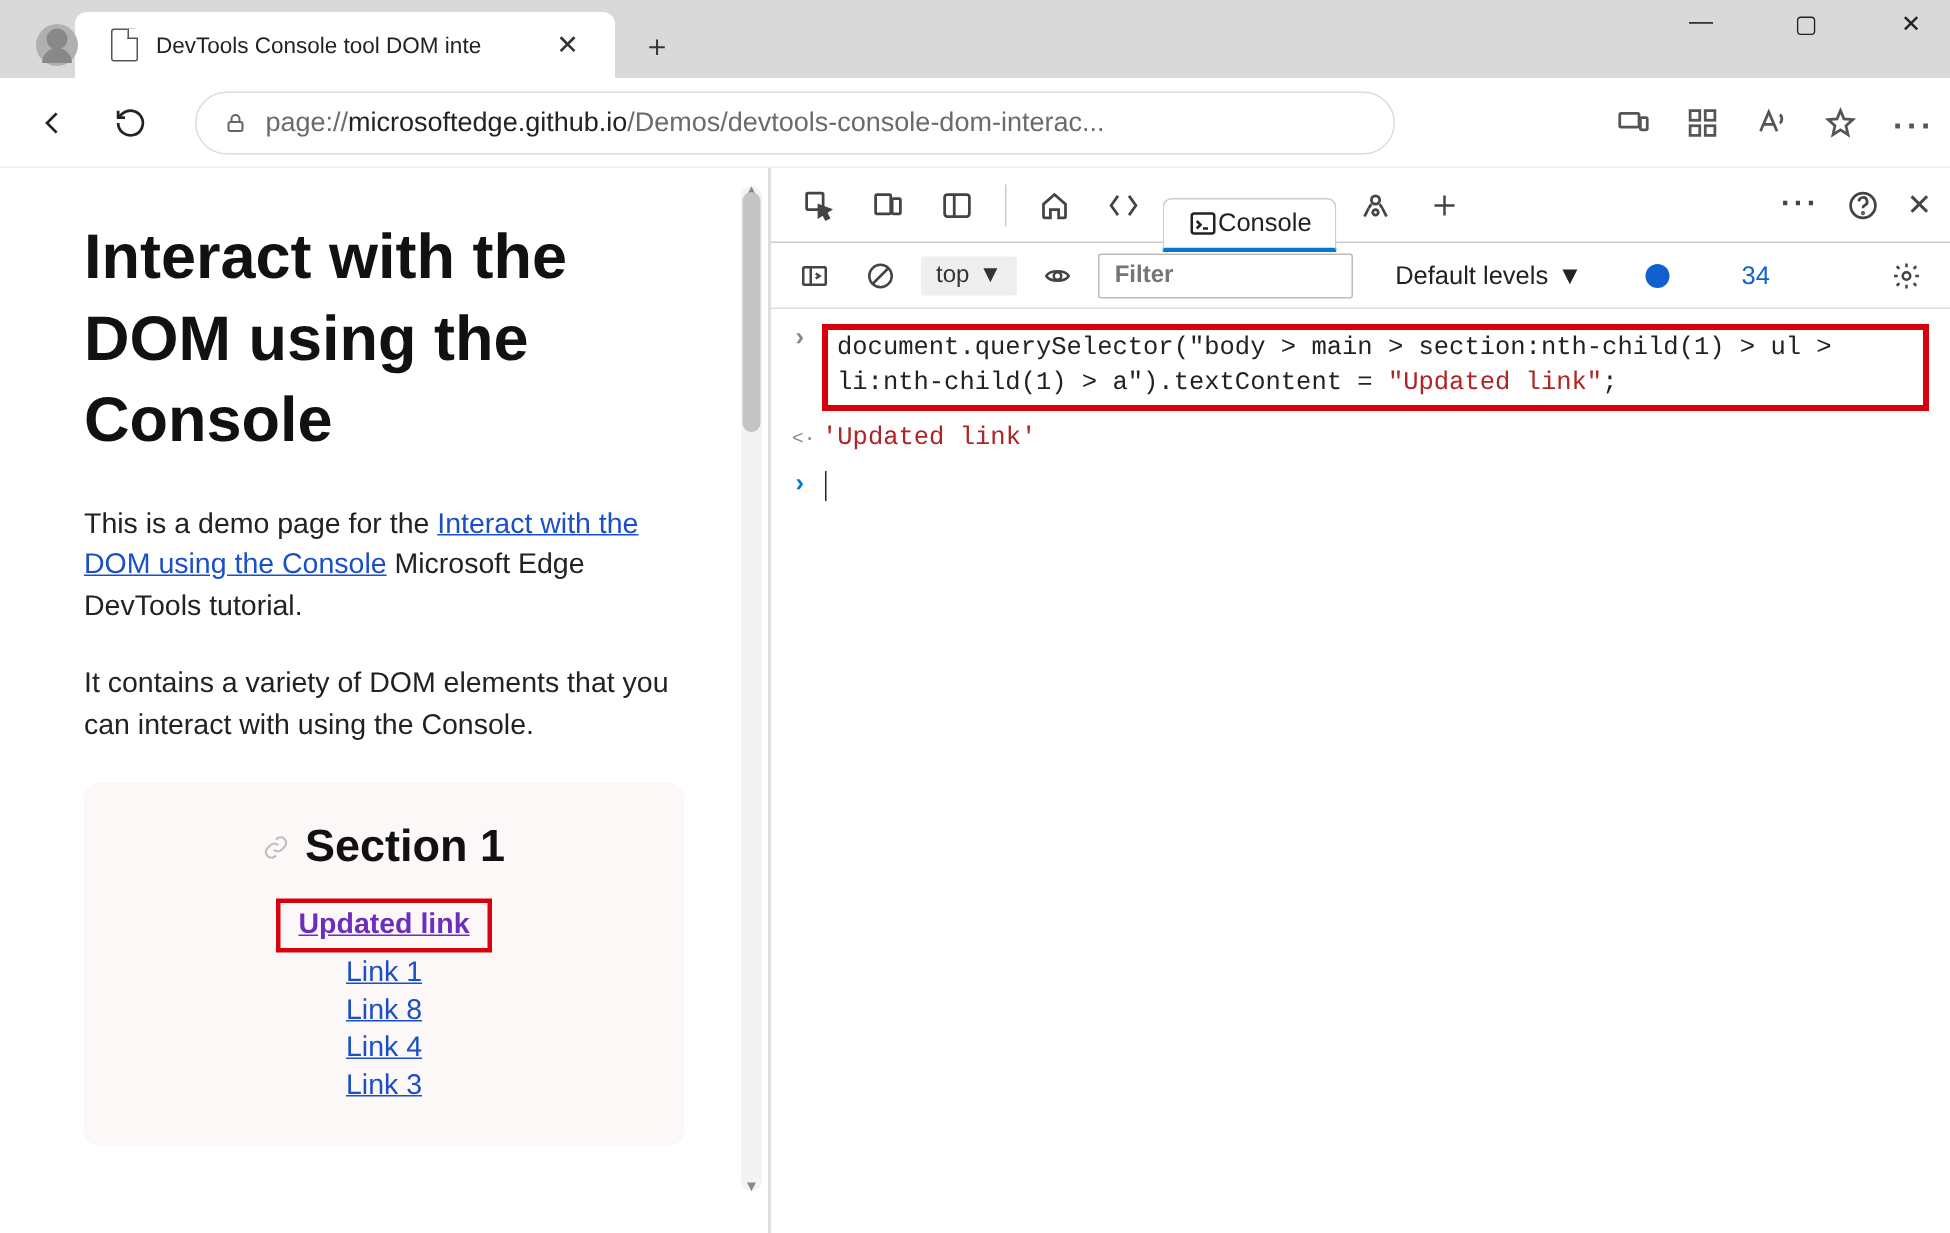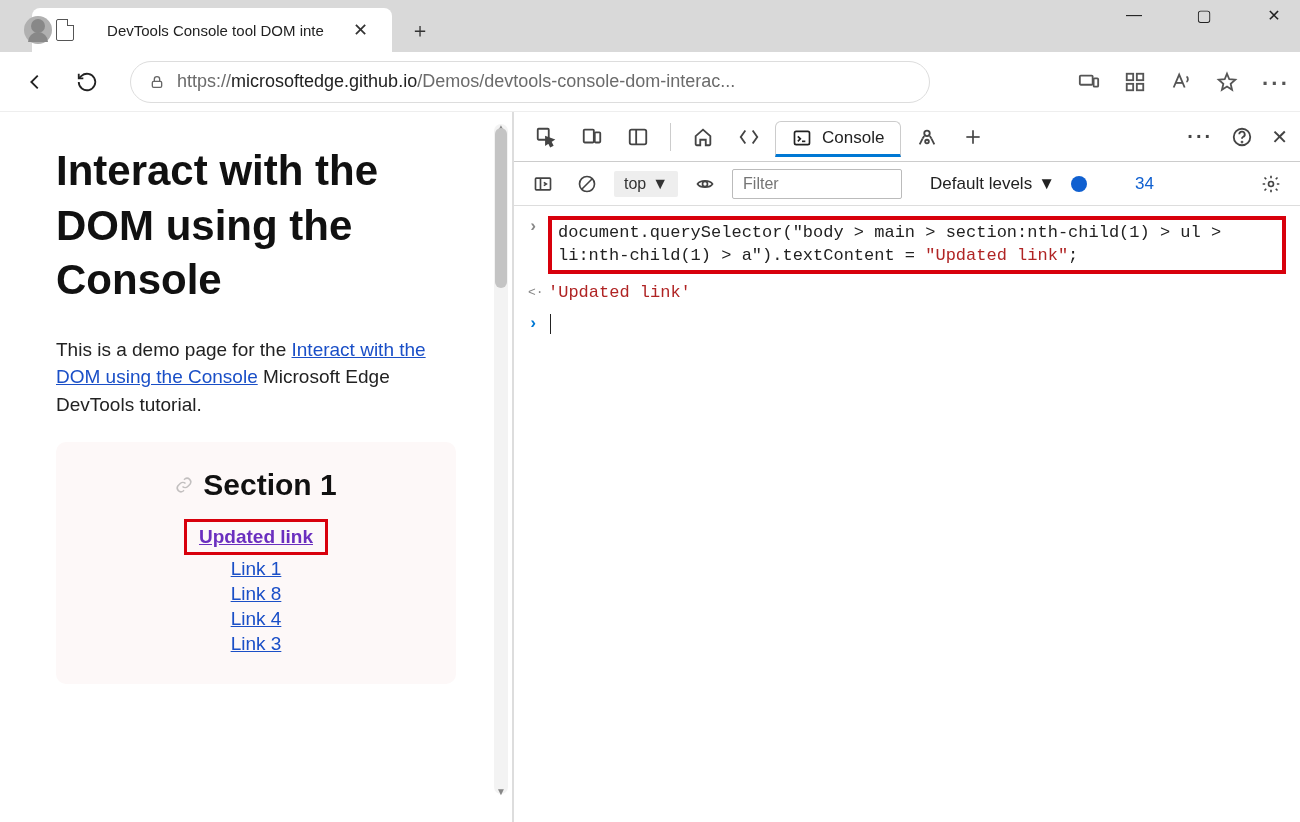--- a/index.html
+++ b/index.html
@@ -3,21 +3,21 @@
 <meta charset="utf-8">
 <style>
 * { box-sizing: border-box; margin: 0; padding: 0; }
 body { font-family: "Segoe UI", Arial, sans-serif; background: #fff; width: 1300px; height: 822px; overflow: hidden; }
 
 
 .titlebar { height: 52px; background: #d9d9d9; display: flex; align-items: flex-end; position: relative; }
 .avatar { width: 28px; height: 28px; background: #b0b0b0; border-radius: 50%; position: absolute; left: 24px; top: 16px; display:flex; align-items:center; justify-content:center;}
 .avatar::after{content:"";width:14px;height:14px;border-radius:50%;background:#888;position:absolute;top:3px;}
 .avatar::before{content:"";width:20px;height:10px;border-radius:10px 10px 0 0;background:#888;position:absolute;bottom:2px;}
-.tab { background: #fff; height: 44px; margin-left: 32px; border-radius: 8px 8px 0 0; display: flex; align-items: center; padding: 0 24px; min-width: 360px; text-align: center; }
+.tab { background: #fff; height: 44px; margin-left: 50px; border-radius: 8px 8px 0 0; display: flex; align-items: center; padding: 0 24px; min-width: 360px; }
 .tab .page-ico { width:18px; height:22px; border:1.5px solid #555; border-radius:2px; margin-right:12px; position:relative;}
 .tab .page-ico::after{content:"";position:absolute;right:-1px;top:-1px;width:6px;height:6px;background:#fff;border-left:1.5px solid #555;border-bottom:1.5px solid #555;}
 .tab-title { font-size: 15px; color: #222; flex:1; white-space:nowrap; overflow:hidden; text-overflow:ellipsis;}
 .tab-close { font-size: 18px; color: #333; margin-left: 8px; cursor:pointer;}
 .newtab { width: 36px; height: 36px; display:flex; align-items:center; justify-content:center; margin-left:10px; color:#333; font-size:20px; margin-bottom:4px;}
 .win-controls { position: absolute; right: 6px; top: 6px; display: flex; gap: 30px; }
 .win-controls span { font-size: 16px; color: #222; width:40px; text-align:center; cursor:pointer;}
 
 
 .toolbar { height: 60px; background: #fff; display: flex; align-items: center; padding: 0 16px; gap: 14px; border-bottom:1px solid #eee;}
@@ -46,26 +46,26 @@
 .scroll-thumb{ position:absolute; top:4px; left:1px; width:12px; height:160px; background:#c4c4c4; border-radius:6px;}
 .scroll-arrow{position:absolute; left:2px; width:10px; height:10px; color:#888; font-size:10px; text-align:center;}
 .scroll-arrow.up{top:-2px;}
 .scroll-arrow.down{bottom:-2px;}
 
 
 .devtools { flex: 1; border-left: 2px solid #ddd; background:#fff; display:flex; flex-direction:column;}
 .dt-tabs { height: 50px; display:flex; align-items:center; padding: 0 12px; gap: 6px; border-bottom: 1px solid #ccc;}
 .dt-tab-ico { width:40px; height:36px; display:flex; align-items:center; justify-content:center; color:#444; border-radius:4px; cursor:pointer;}
 .dt-sep { width:1px; height:28px; background:#ccc; margin: 0 6px;}
-.dt-tab-active { display:flex; align-items:center; gap:10px; padding: 6px 16px; border: 1px solid #ccc; border-bottom: 3px solid #0078d4; border-radius: 6px 6px 0 0; background:#fff; position:relative; top:2px; font-size:17px; color:#222;}
+.dt-tab-active { display:flex; align-items:center; padding: 6px 16px; border: 1px solid #ccc; border-bottom: 3px solid #0078d4; border-radius: 6px 6px 0 0; background:#fff; position:relative; top:13px; font-size:17px; color:#222;}
 .dt-tabs-right { margin-left:auto; display:flex; align-items:center; gap:18px;}
 .dt-toolbar { height: 44px; display:flex; align-items:center; padding: 0 12px; gap: 10px; border-bottom: 1px solid #ddd;}
 .dt-tb-btn { width:34px; height:30px; display:flex; align-items:center; justify-content:center; color:#444; border-radius:4px; cursor:pointer;}
 .dt-ctx { background:#eee; padding: 4px 10px; border-radius:2px; display:flex; align-items:center; gap:6px; font-size:16px; color:#333; cursor:pointer;}
-.dt-filter { border:1px solid #bbb; height:30px; padding:0 10px; font-size:16px; color:#666; width:170px; border-radius:2px;}
+.dt-filter { border:1px solid #bbb; height:30px; padding:0 10px; font-size:16px; color:#666; width:170px; border-radius:2px;font-weight:bold;}
 .dt-levels { font-size:17px; color:#222; display:flex; align-items:center; gap:6px; cursor:pointer;}
 .dt-issues { display:flex; align-items:center; gap:6px; font-size:17px; color:#1060d0; cursor:pointer;}
 .dt-issues .dot{ width:16px; height:16px; background:#1060d0; border-radius:50%;}
 .dt-gear { margin-left:auto; }
 .dt-console { padding: 10px 14px; font-family: Consolas, "Courier New", monospace; font-size: 17px; line-height: 1.35;}
 .console-row { display:flex; align-items:flex-start; gap: 6px; margin-bottom: 8px;}
 .prompt-ico { color:#888; font-weight:bold; width:14px; flex-shrink:0;}
 .result-ico { color:#888; width:14px; flex-shrink:0; font-size:13px; padding-top:2px;}
 .code-box { border: 4px solid #d8000c; padding: 2px 6px; flex:1;}
 .code-text { color:#222;}
@@ -106,21 +106,21 @@
       </svg>
   </div>
   <div class="addressbar">
     <span class="lock-ico">
       <svg width="16" height="16" viewBox="0 0 24 24" fill="none" stroke="#666" stroke-width="2">
           <rect x="5" y="11" width="14" height="9" rx="2"></rect>
           <path d="M8 11V8a4 4 0 0 1 8 0v3"></path>
         </svg>
     </span>
     <span class="url-text">
-      <span>https://</span><span class="host">microsoftedge.github.io</span><span>/Demos/devtools-console-dom-interac...</span>
+      <span>page://</span><span class="host">microsoftedge.github.io</span><span>/Demos/devtools-console-dom-interac...</span>
     </span>
   </div>
   <div class="tb-right">
     <span class="tb-ico">
         <svg width="22" height="22" viewBox="0 0 24 24" fill="none" stroke="#555" stroke-width="2">
           <rect x="2" y="5" width="14" height="10" rx="1"></rect>
           <rect x="17" y="8" width="5" height="9" rx="1"></rect>
         </svg>
       </span>
     <span class="tb-ico">
@@ -148,20 +148,21 @@
 </div>
 
 <div class="content">
 
   <div class="page">
     <div class="page-inner">
       <h1>Interact with the DOM using the Console</h1>
       <p>
         <span>This is a demo page for the </span><a href="#" style="color:#1a4fc7">Interact with the DOM using the Console</a><span> Microsoft Edge DevTools tutorial.</span>
       </p>
+      <p>It contains a variety of DOM elements that you can interact with using the Console.</p>
       <div class="section">
         <h2>
           <span class="link-ico">
               <svg width="18" height="18" viewBox="0 0 24 24" fill="none" stroke="#888" stroke-width="2">
                 <path d="M10 14a5 5 0 0 0 7 0l3-3a5 5 0 0 0-7-7l-1 1"></path>
                 <path d="M14 10a5 5 0 0 0-7 0l-3 3a5 5 0 0 0 7 7l1-1"></path>
               </svg>
             </span>
           <span>Section 1</span>
         </h2>
@@ -272,21 +273,21 @@
           <svg width="20" height="20" viewBox="0 0 24 24" fill="none" stroke="#444" stroke-width="2">
             <circle cx="12" cy="12" r="3"></circle>
             <path d="M3 12c3-5 15-5 18 0-3 5-15 5-18 0z"></path>
           </svg>
         </div>
       <input class="dt-filter" placeholder="Filter" style="">
       <div class="dt-levels" style="margin-left:18px;">
         <span>Default levels</span>
         <span>▼</span>
       </div>
-      <div class="dt-issues" style="margin-left:6px;gap:48px;">
+      <div class="dt-issues" style="margin-left:32px;gap:48px;">
         <span class="dot"></span>
         <span>34</span>
       </div>
       <div class="dt-tb-btn dt-gear">
           <svg width="20" height="20" viewBox="0 0 24 24" fill="none" stroke="#444" stroke-width="2">
             <circle cx="12" cy="12" r="3"></circle>
             <path d="M12 2v3M12 19v3M4.2 4.2l2.1 2.1M17.7 17.7l2.1 2.1M2 12h3M19 12h3M4.2 19.8l2.1-2.1M17.7 6.3l2.1-2.1"></path>
           </svg>
         </div>
     </div>

